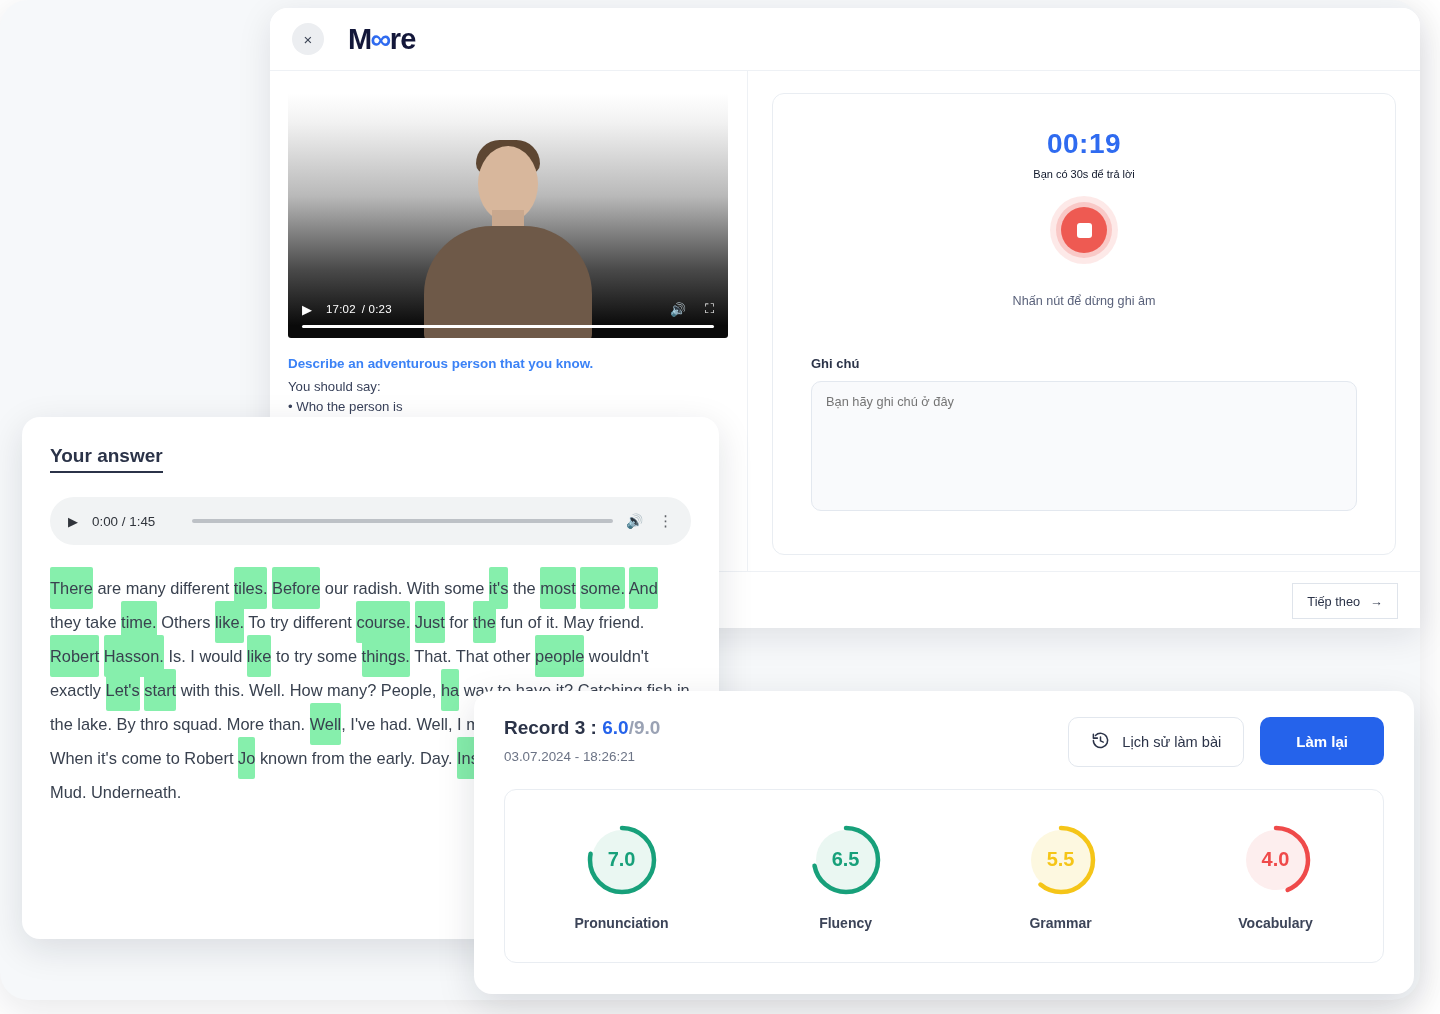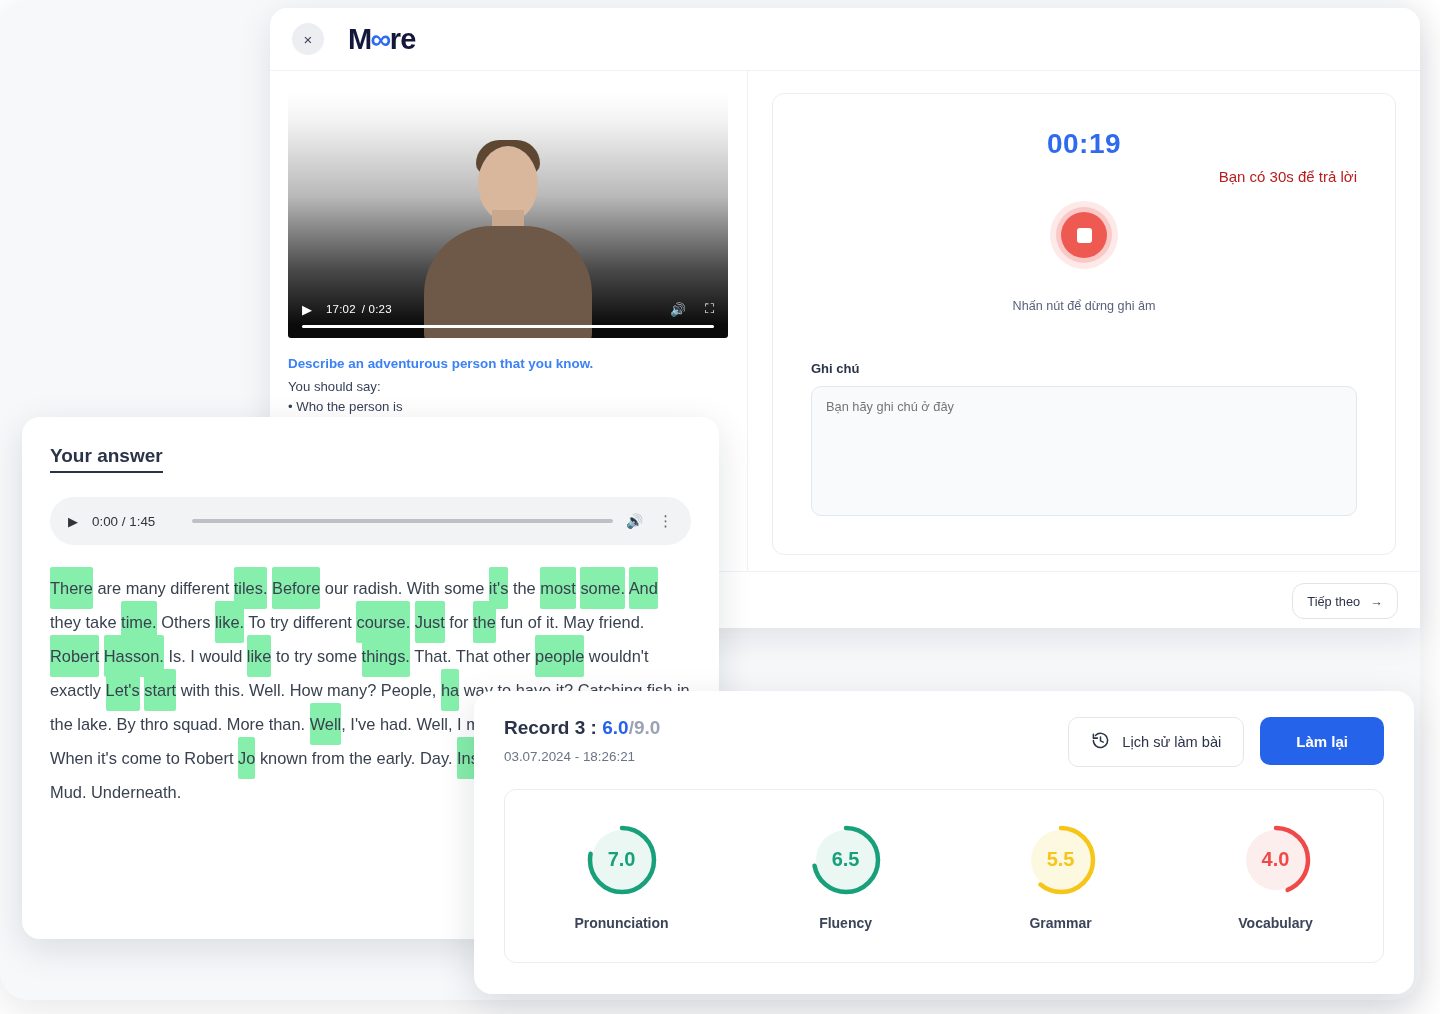--- a/index.html
+++ b/index.html
@@ -190,23 +190,23 @@
     background: #fff;
   }
   .timer {
     text-align: center;
     color: #2f6bf0;
     font-size: 28px;
     font-weight: bold;
     letter-spacing: 0.5px;
   }
   .timer-sub {
-    text-align: right;
-    color: #b91c1c;
-    font-size: 15px;
+    text-align: center;
+    color: #0f172a;
+    font-size: 11px;
     margin-top: 8px;
   }
   .rec-button-wrap {
     display: flex;
     justify-content: center;
     margin-top: 16px;
   }
   .rec-halo {
     width: 68px; height: 68px;
     border-radius: 50%;
@@ -273,21 +273,21 @@
     width: 26px; height: 26px;
     border-radius: 50%;
     background: #e9ecf1;
     color: #3e465a;
     font-size: 11.5px;
     display: flex; align-items: center; justify-content: center;
     cursor: pointer;
   }
   .next-btn {
     border: 1px solid #dfe4eb;
-    border-radius: 12px;
+    border-radius: 0;
     height: 34px;
     padding: 0 14px;
     display: flex; align-items: center; gap: 10px;
     background: #fff;
     color: #2b3348;
     font-size: 12.8px;
     cursor: pointer;
   }
 
   

